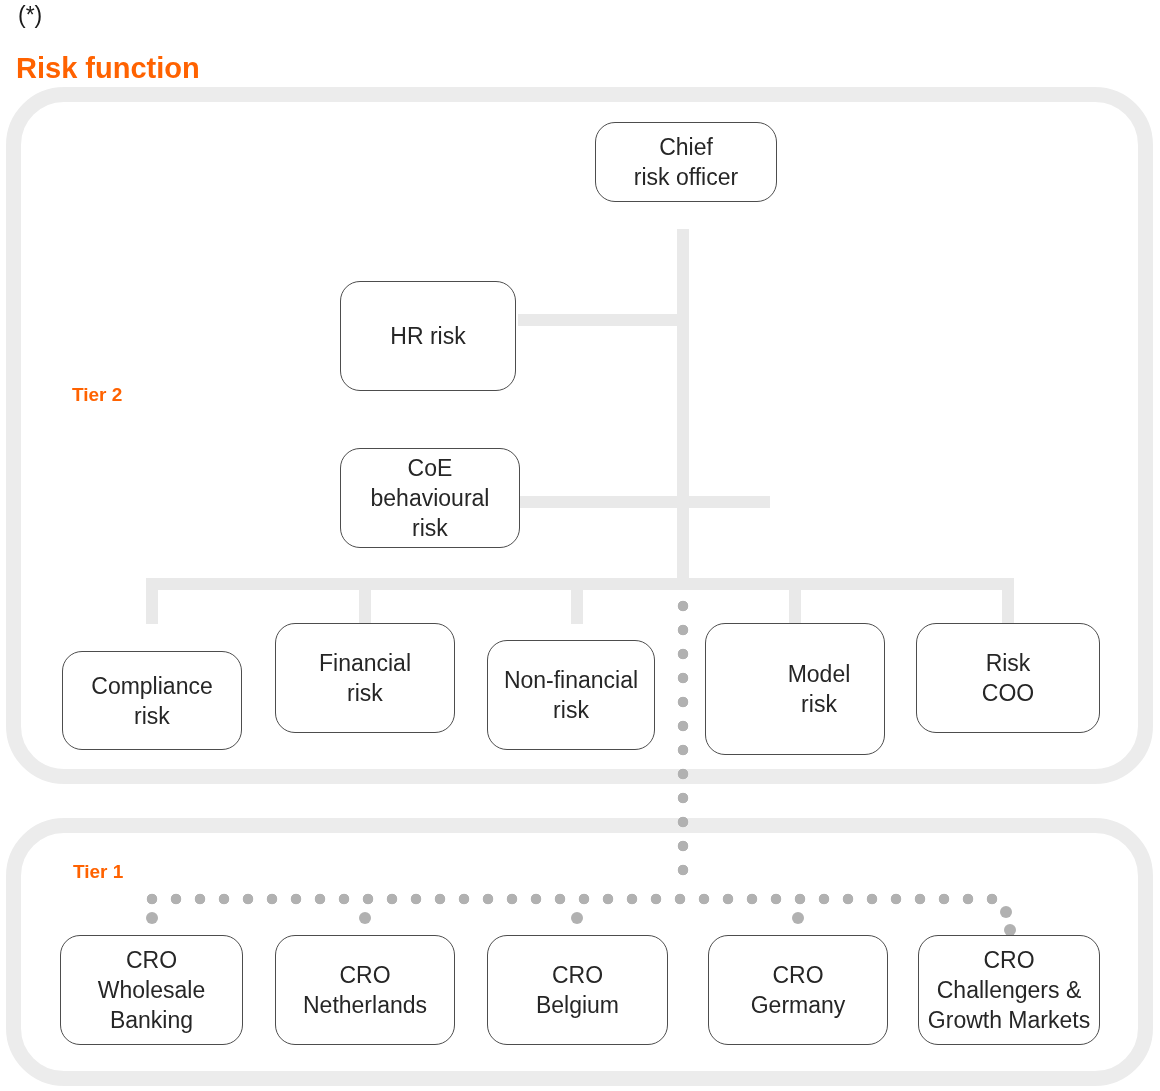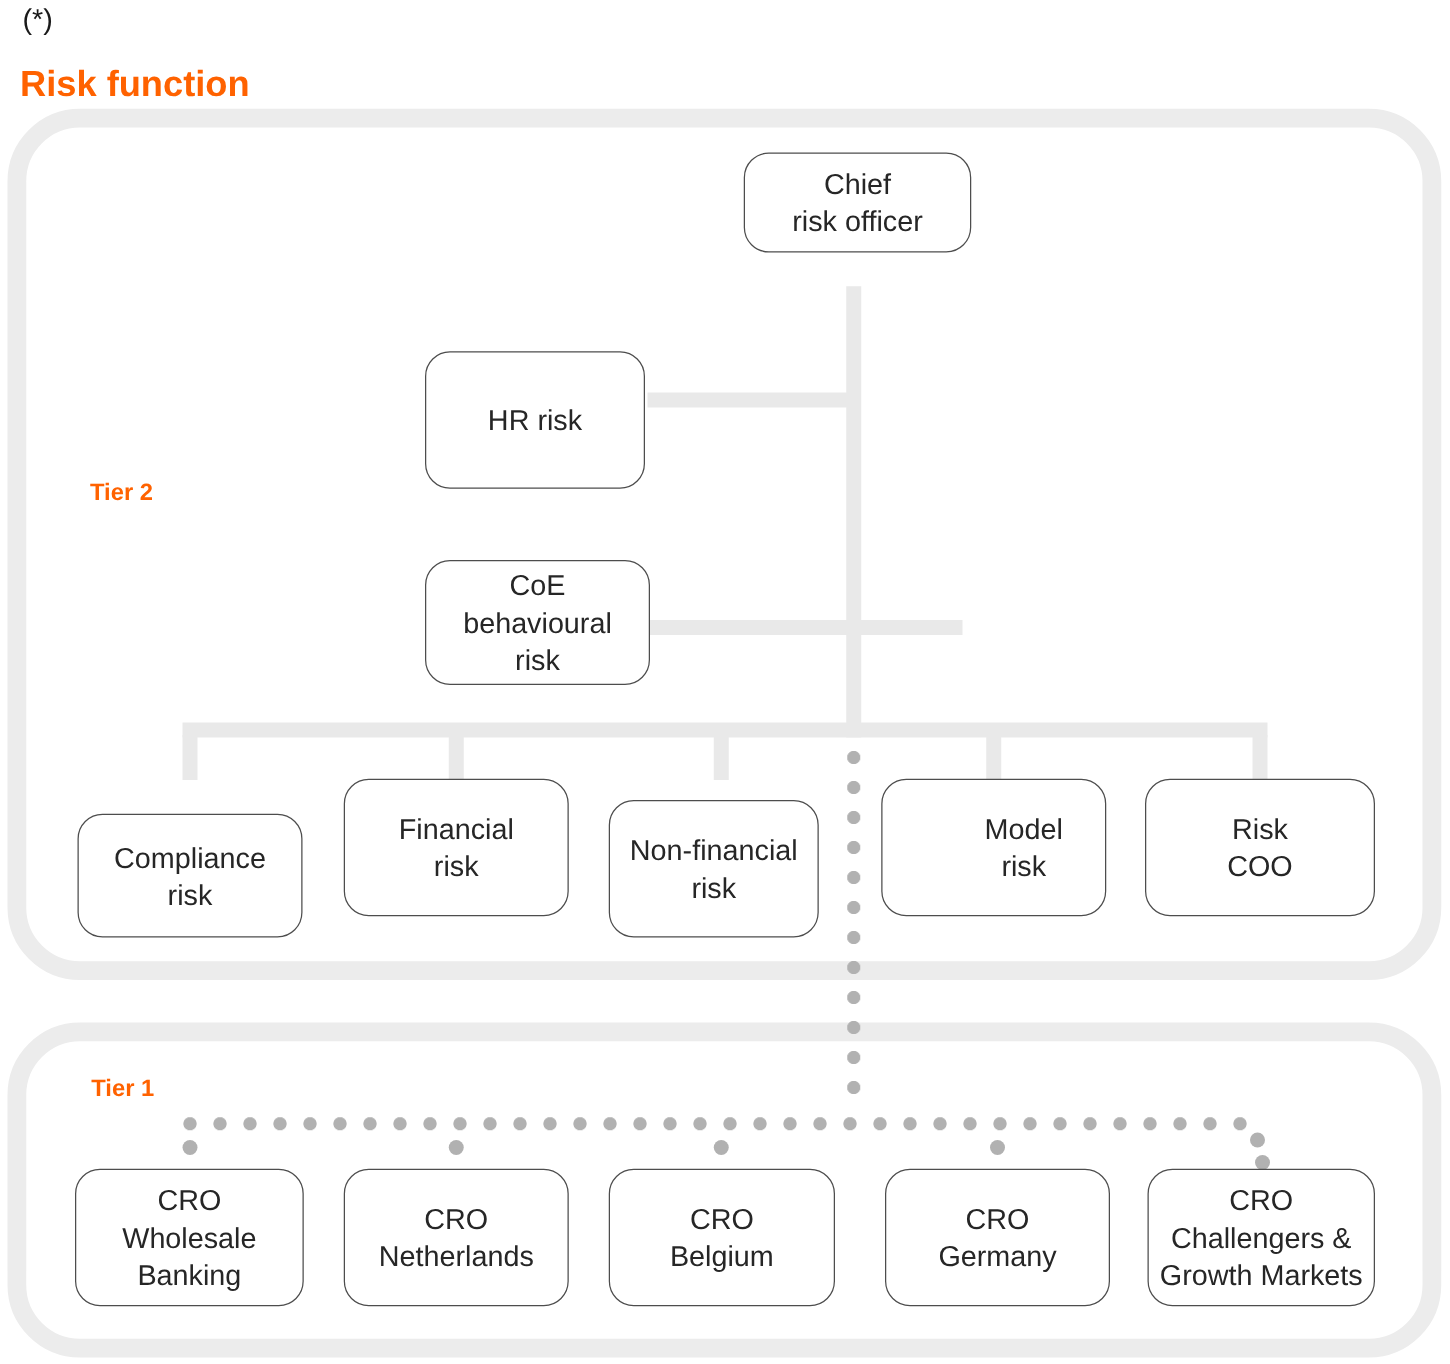--- a/index.html
+++ b/index.html
@@ -143,21 +143,21 @@
 risk</span>
   </div>
   <div class="node" style="left:275px; top:623px; width:180px; height:110px;border-radius:20px;">
     <span class="node-label">Financial
 risk</span>
   </div>
   <div class="node" style="left:487px; top:623px; width:168px; height:110px;margin-top:17px;">
     <span class="node-label">Non-financial
 risk</span>
   </div>
-  <div class="node" style="left:705px; top:623px; width:180px; height:110px;padding-left:48px;">
+  <div class="node" style="left:705px; top:623px; width:180px; height:132px;padding-left:48px;">
     <span class="node-label">Model
 risk</span>
   </div>
   <div class="node" style="left:916px; top:623px; width:184px; height:110px;">
     <span class="node-label">Risk
 COO</span>
   </div>
 
   <div class="node" style="left:60px; top:935px; width:183px; height:110px;">
     <span class="node-label">CRO

